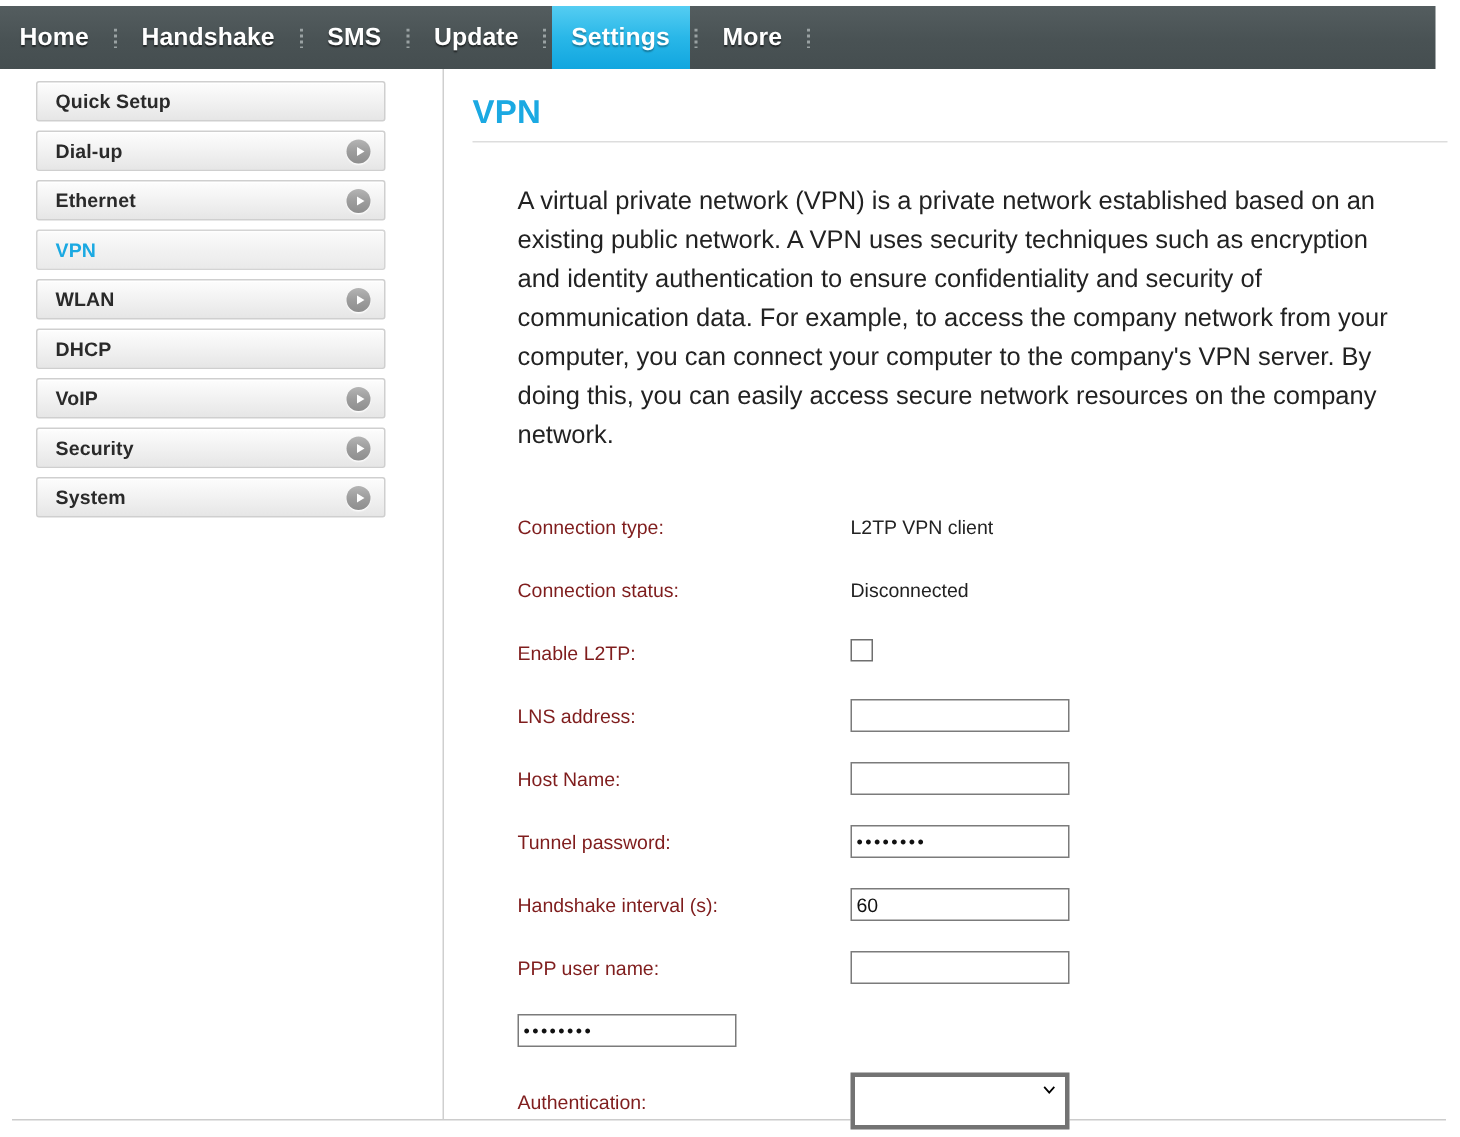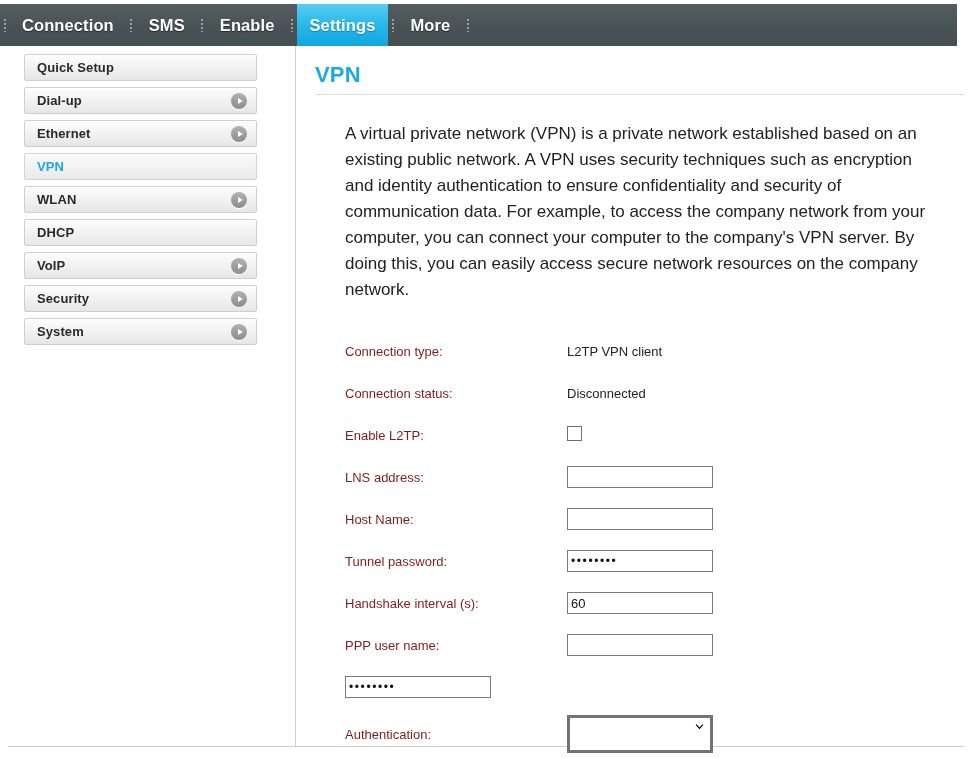--- a/index.html
+++ b/index.html
@@ -276,40 +276,43 @@
     font-weight: bold;
     color: #1c1c1c;
     cursor: pointer;
     box-shadow: 0 1px 1px rgba(0,0,0,0.12);
   }
 </style>
 </head>
 <body>
 
 <div class="topnav-wrap">
-  <div class="nav-sep">
-      <i></i>
-    </div>
-
   <div class="nav-item">
-    <span>Connection</span>
+    <span>Home</span>
+  </div>
+  <div class="nav-sep">
+      <i></i>
+    </div>
+
+  <div class="nav-item">
+    <span>Handshake</span>
   </div>
   <div class="nav-sep">
       <i></i>
     </div>
 
   <div class="nav-item">
     <span>SMS</span>
   </div>
   <div class="nav-sep">
       <i></i>
     </div>
 
   <div class="nav-item">
-    <span>Enable</span>
+    <span>Update</span>
   </div>
   <div class="nav-sep">
       <i></i>
     </div>
 
   <div class="nav-item active">
     <span>Settings</span>
   </div>
   <div class="nav-sep">
       <i></i>

